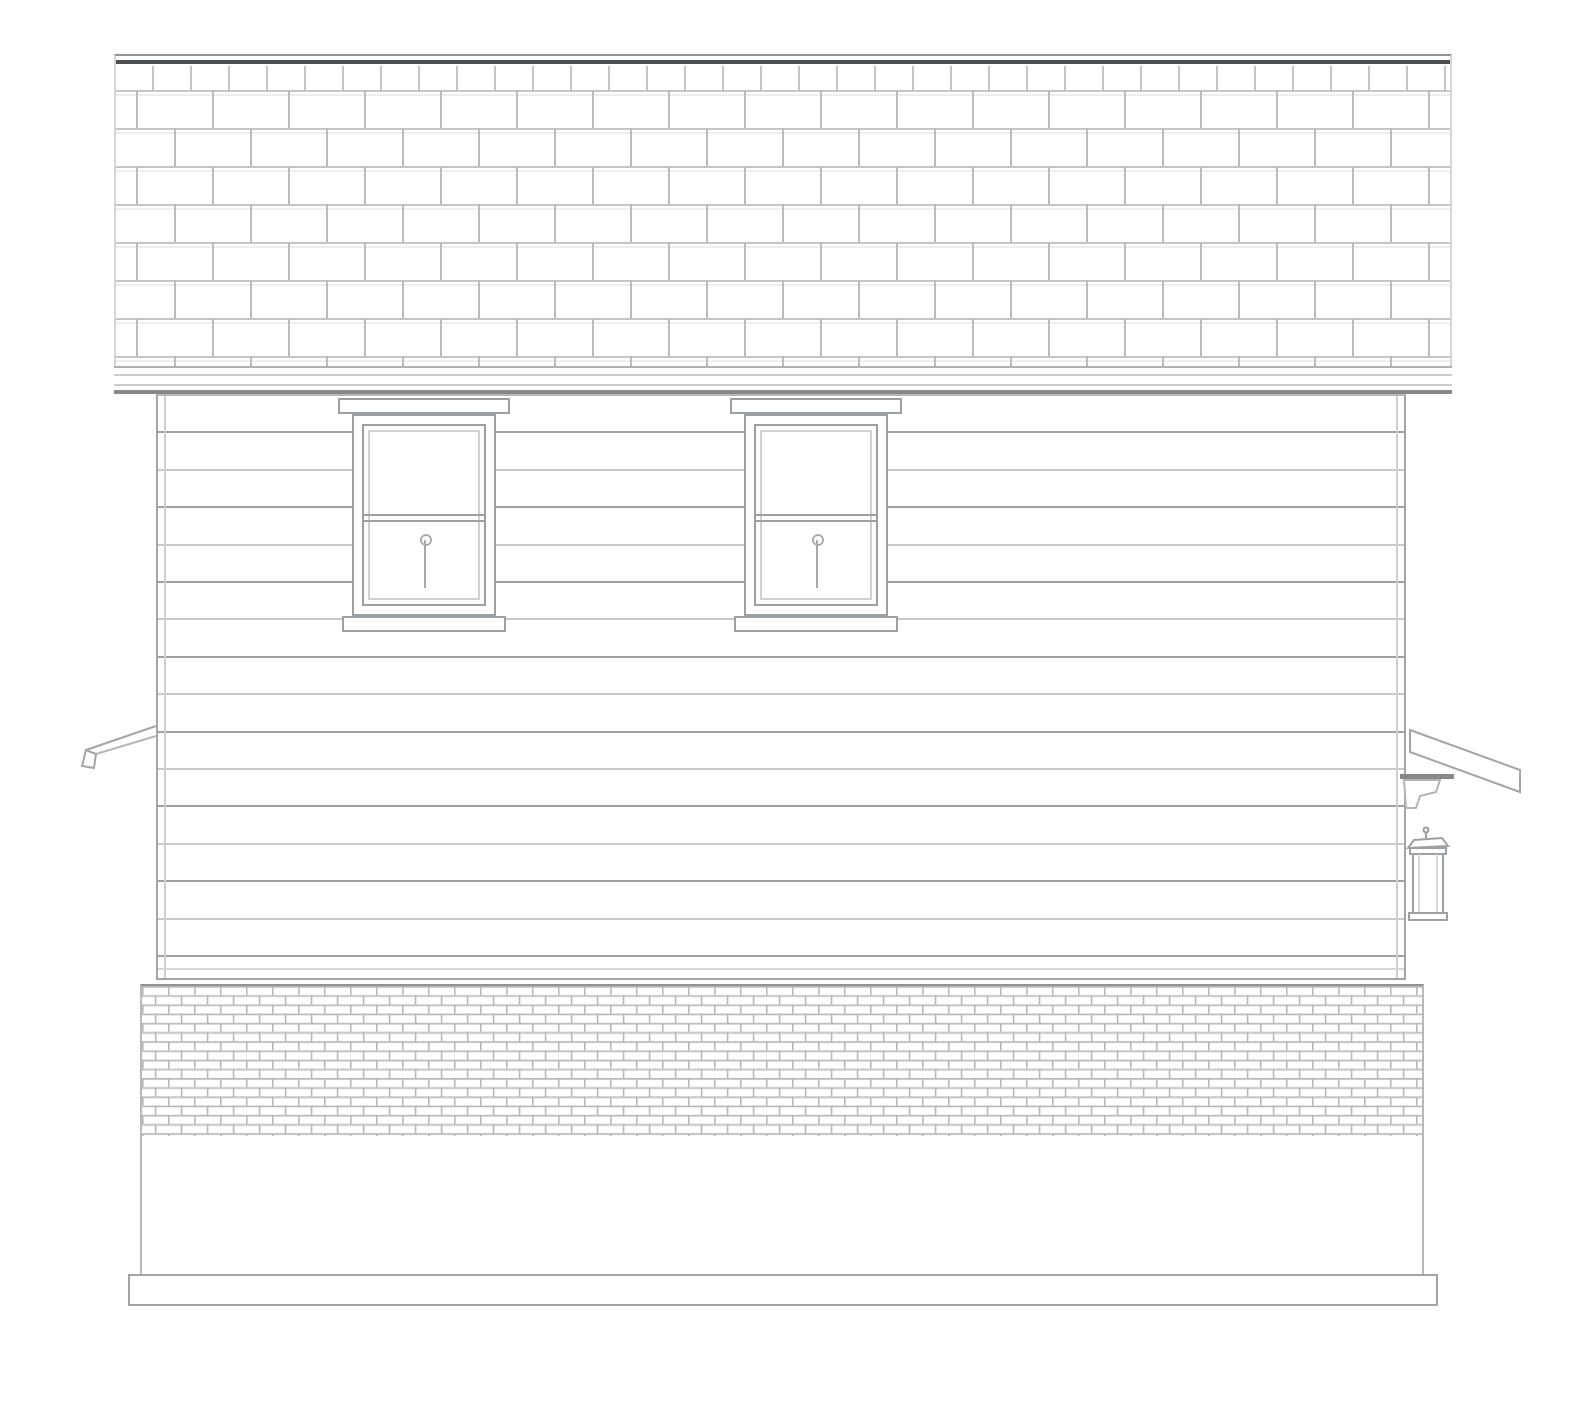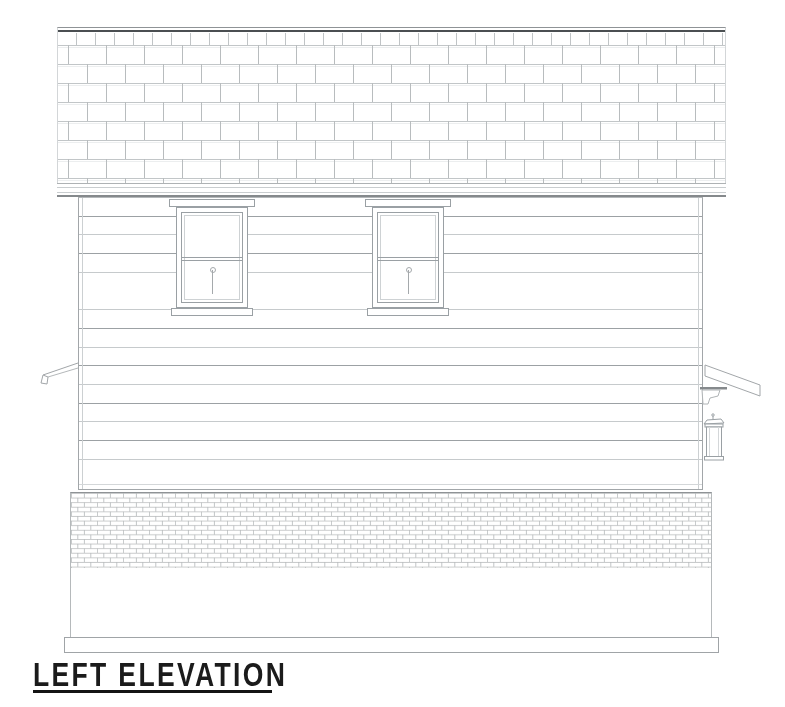--- a/index.html
+++ b/index.html
@@ -162,18 +162,14 @@
         </pattern>
       </defs>
       <rect width="640" height="75" fill="url(#bricks)"></rect>
     </svg>
   </div>
 
   <div class="foundation"></div>
 
   <div class="base-strip"></div>
 
-  <div class="title-block">
-    <span class="title-text">LEFT ELEVATION</span>
-    <div class="title-underline"></div>
-  </div>
 
 </div>
 
 </body></html>

